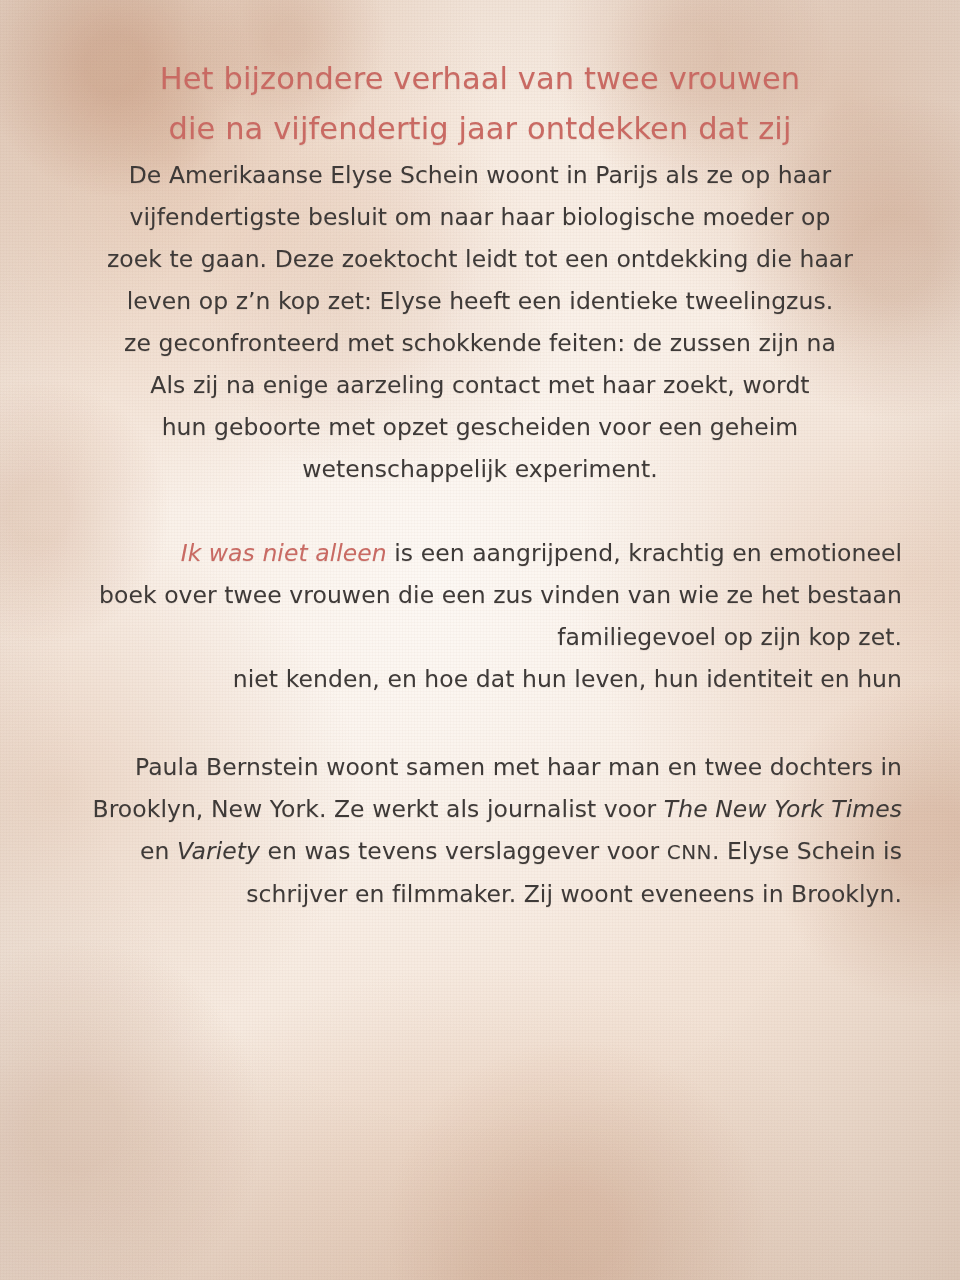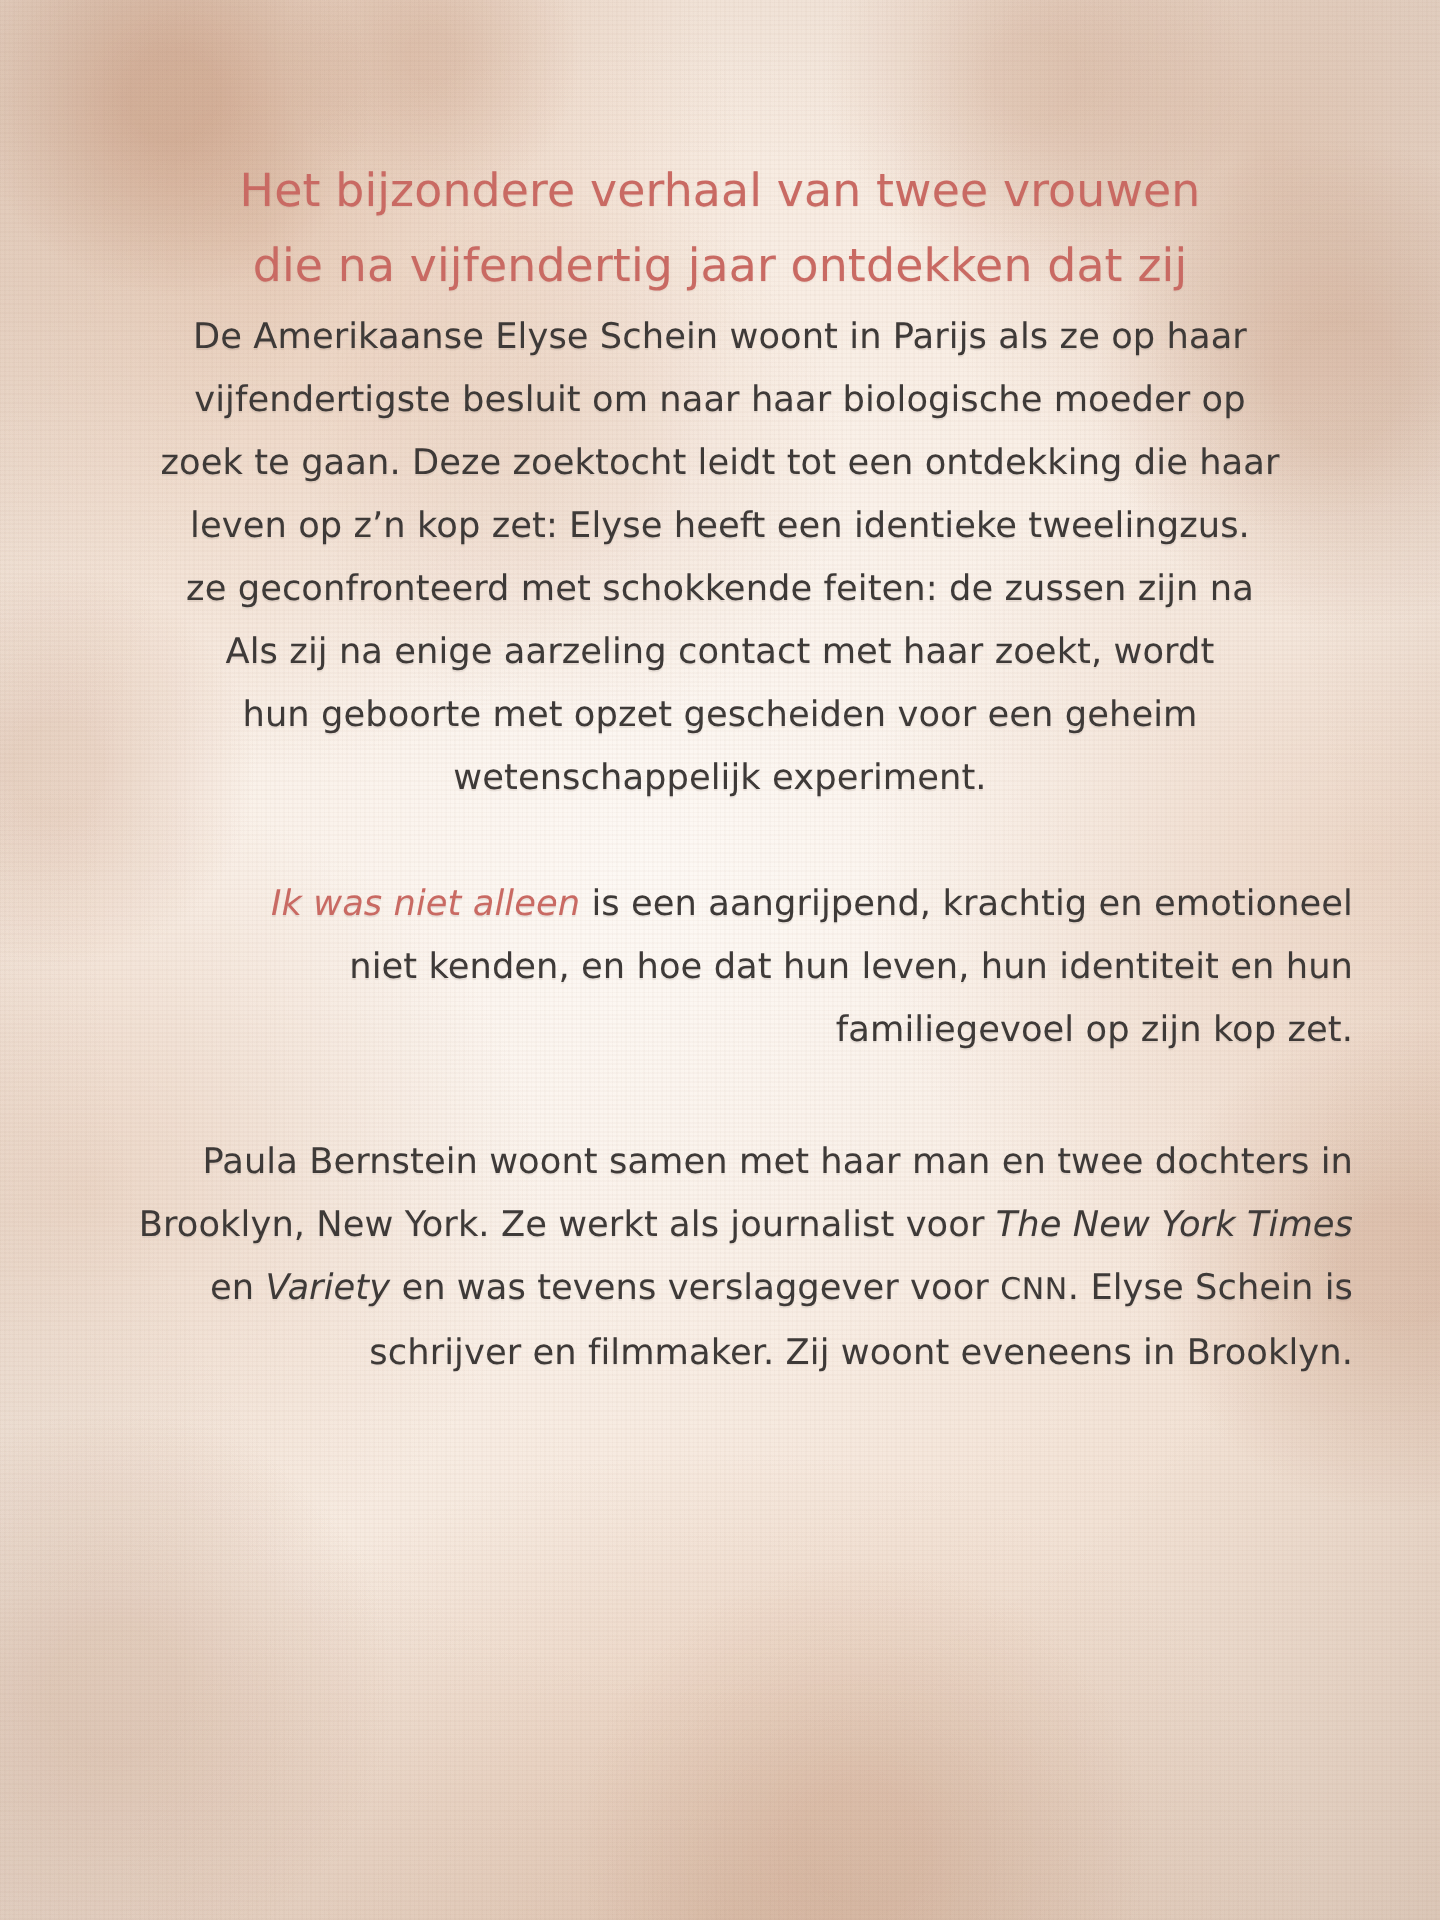--- a/index.html
+++ b/index.html
@@ -64,21 +64,21 @@
     z-index: 2;
     width: 100%;
     height: 100%;
     box-sizing: border-box;
     padding: 0 58px;
   }
 
   
   .headline {
     margin: 0;
-    padding-top: 103px;
+    padding-top: 54px;
     text-align: center;
     color: #c96a63;
     font-family: "DejaVu Sans", sans-serif;
     font-weight: 400;
     font-size: 30.5px;
     line-height: 50px;
     letter-spacing: 0.1px;
     text-shadow: 0 1px 1px rgba(140,80,70,0.12);
   }
   .headline .hl-line { display: block; }
@@ -130,22 +130,23 @@
       <span class="ln">zoek te gaan. Deze zoektocht leidt tot een ontdekking die haar</span>
       <span class="ln">leven op z’n kop zet: Elyse heeft een identieke tweelingzus.</span>
       <span class="ln">ze geconfronteerd met schokkende feiten: de zussen zijn na</span>
       <span class="ln">Als zij na enige aarzeling contact met haar zoekt, wordt</span>
       <span class="ln">hun geboorte met opzet gescheiden voor een geheim</span>
       <span class="ln">wetenschappelijk experiment.</span>
     </p>
 
     <p class="body-block p2">
       <span class="ln"><span class="title-italic">Ik was niet alleen</span><span> is een aangrijpend, krachtig en emotioneel</span></span>
+      <span class="ln">boek over twee vrouwen die een zus vinden van wie ze het bestaan</span>
+      <span class="ln">familiegevoel op zijn kop zet.</span>
       <span class="ln">niet kenden, en hoe dat hun leven, hun identiteit en hun</span>
-      <span class="ln">familiegevoel op zijn kop zet.</span>
     </p>
 
     <p class="body-block p3">
       <span class="ln">Paula Bernstein woont samen met haar man en twee dochters in</span>
       <span class="ln"><span>Brooklyn, New York. Ze werkt als journalist voor </span><span class="work-italic">The New York Times</span></span>
       <span class="ln"><span>en </span><span class="work-italic">Variety</span><span> en was tevens verslaggever voor </span><span class="smallcaps">CNN</span><span>. Elyse Schein is</span></span>
       <span class="ln">schrijver en filmmaker. Zij woont eveneens in Brooklyn.</span>
     </p>
 
   </div>

